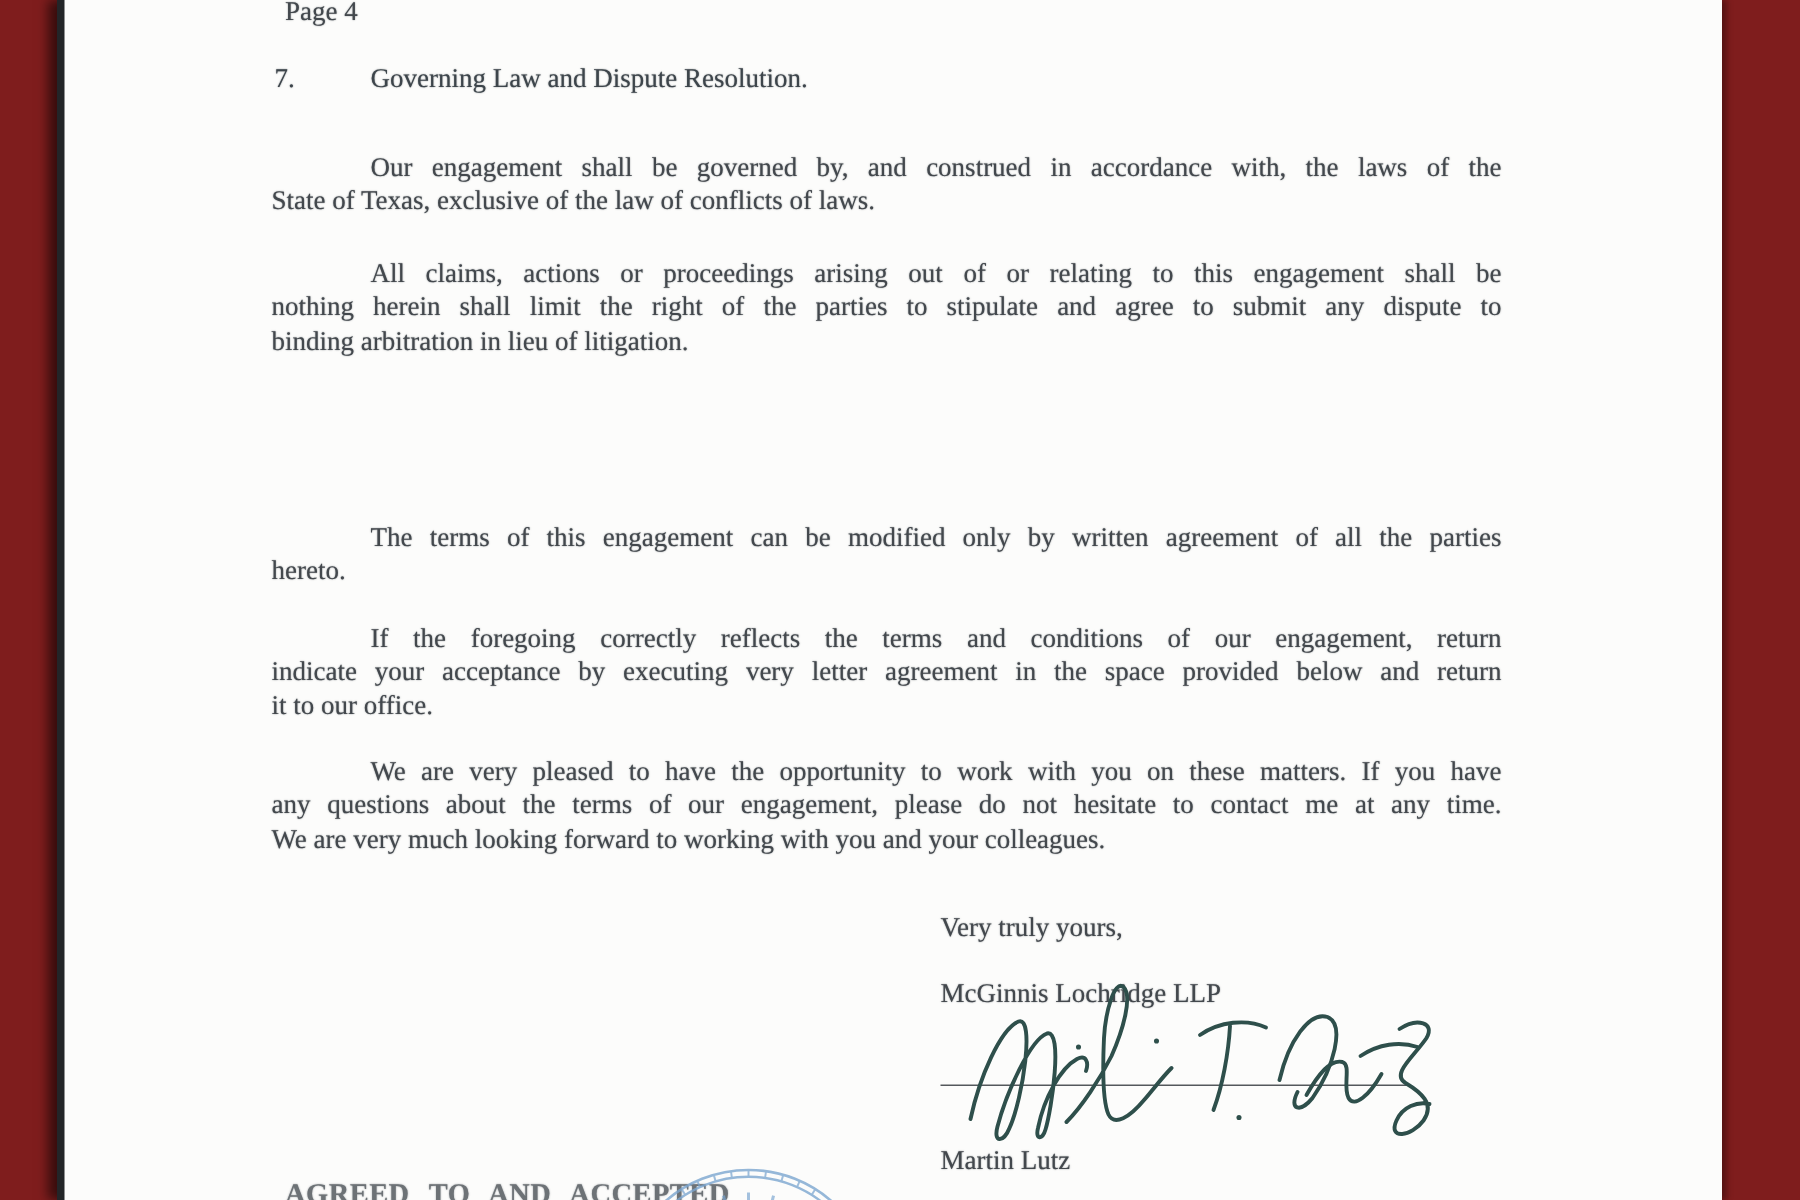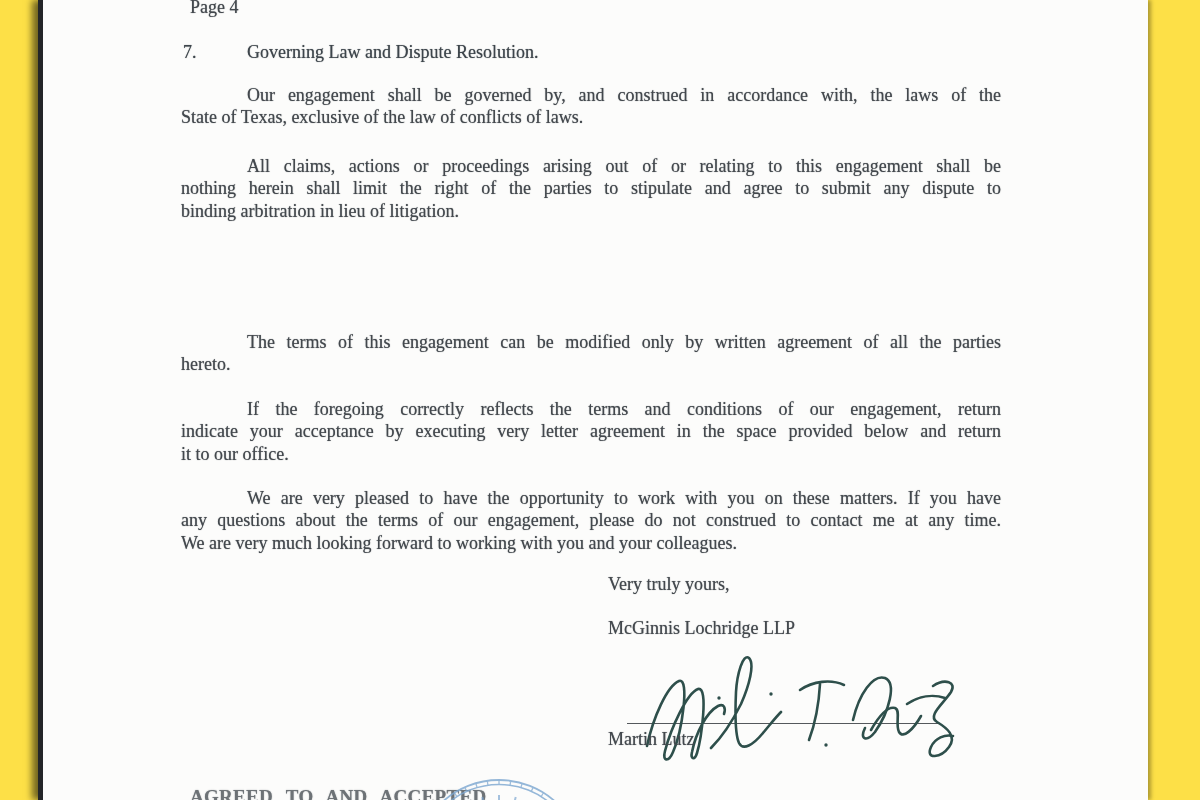--- a/index.html
+++ b/index.html
@@ -1,18 +1,18 @@
 <!DOCTYPE html>
 <html><head>
 <meta charset="utf-8">
 <style>
   html,body{margin:0;padding:0;background:#54575a;}
   .stage{
     position:relative;width:1200px;height:800px;overflow:hidden;
-    background:#fde047;
+    background:#7f1d1d;
     font-family:"Liberation Serif","DejaVu Serif",serif;
   }
   .page{
     position:absolute;left:38px;top:0;width:1110px;height:800px;
     background:#fcfcfb;overflow:hidden;
     border-left:5px solid #232528;
     box-shadow:-6px 0 7px rgba(0,0,0,.55), 3px 0 4px rgba(0,0,0,.3);
     box-sizing:border-box;
   }
   .txt{
@@ -20,25 +20,25 @@
     text-shadow:0 0 1px rgba(70,76,82,.75);
     font-size:18px;line-height:22.4px;
   }
   .pg-header{position:absolute;left:147px;top:-4px;}
   .sec-heading{position:absolute;left:138px;top:41px;width:820px;color:#3d454b;}
   .sec-num{display:inline-block;width:64px;padding-left:2px;}
   .sec-title{
     text-decoration-thickness:1.5px;
     text-underline-offset:3px;
   }
-  .para{position:absolute;left:138px;width:820px;}
+  .para{position:absolute;left:138px;width:820px;margin-top:16px;}
   .line{text-align:justify;text-align-last:justify;}
   .line.lastline{text-align:left;text-align-last:left;}
   .line.firstline{text-indent:66px;}
-  .closing-item{position:absolute;left:565px;}
+  .closing-item{position:absolute;left:584px;margin-top:34px;}
   .sig-line{
     position:absolute;left:584px;top:723px;width:313px;height:0;
     border-top:1.6px solid #54585c;
   }
   .signature-svg{position:absolute;left:580px;top:648px;width:360px;height:122px;}
   .signature-svg path{stroke:#2e4f4b;stroke-width:2.6;fill:none;stroke-linecap:round;}
   .signature-svg circle{fill:#2e4f4b;}
   .agreed{
     position:absolute;left:147px;top:786px;
     font-weight:bold;font-size:19px;letter-spacing:.3px;word-spacing:8px;
@@ -76,21 +76,21 @@
     </div>
 
     <div class="para txt" style="top:398px">
       <div class="line firstline">If the foregoing correctly reflects the terms and conditions of our engagement, return</div>
       <div class="line">indicate your acceptance by executing very letter agreement in the space provided below and return</div>
       <div class="line lastline">it to our office.</div>
     </div>
 
     <div class="para txt" style="top:487px">
       <div class="line firstline">We are very pleased to have the opportunity to work with you on these matters. If you have</div>
-      <div class="line">any questions about the terms of our engagement, please do not construed to contact me at any time.</div>
+      <div class="line">any questions about the terms of our engagement, please do not hesitate to contact me at any time.</div>
       <div class="line lastline">We are very much looking forward to working with you and your colleagues.</div>
     </div>
 
     <div class="closing-item txt" style="top:573px">Very truly yours,</div>
     <div class="closing-item txt" style="top:617px">McGinnis Lochridge LLP</div>
 
     <div class="sig-line"></div>
 
     <svg class="signature-svg" viewBox="0 0 360 122" aria-hidden="true">
       <path d="M 24 98 C 30 70, 44 38, 56 33 C 67 29, 59 84, 50 104 C 46 114, 39 114, 42 103 C 48 80, 64 45, 75 41 C 86 38, 78 92, 74 105 C 72 112, 67 112, 69 104 C 73 84, 84 64, 95 58 C 101 55, 103 60, 101 66"></path>

